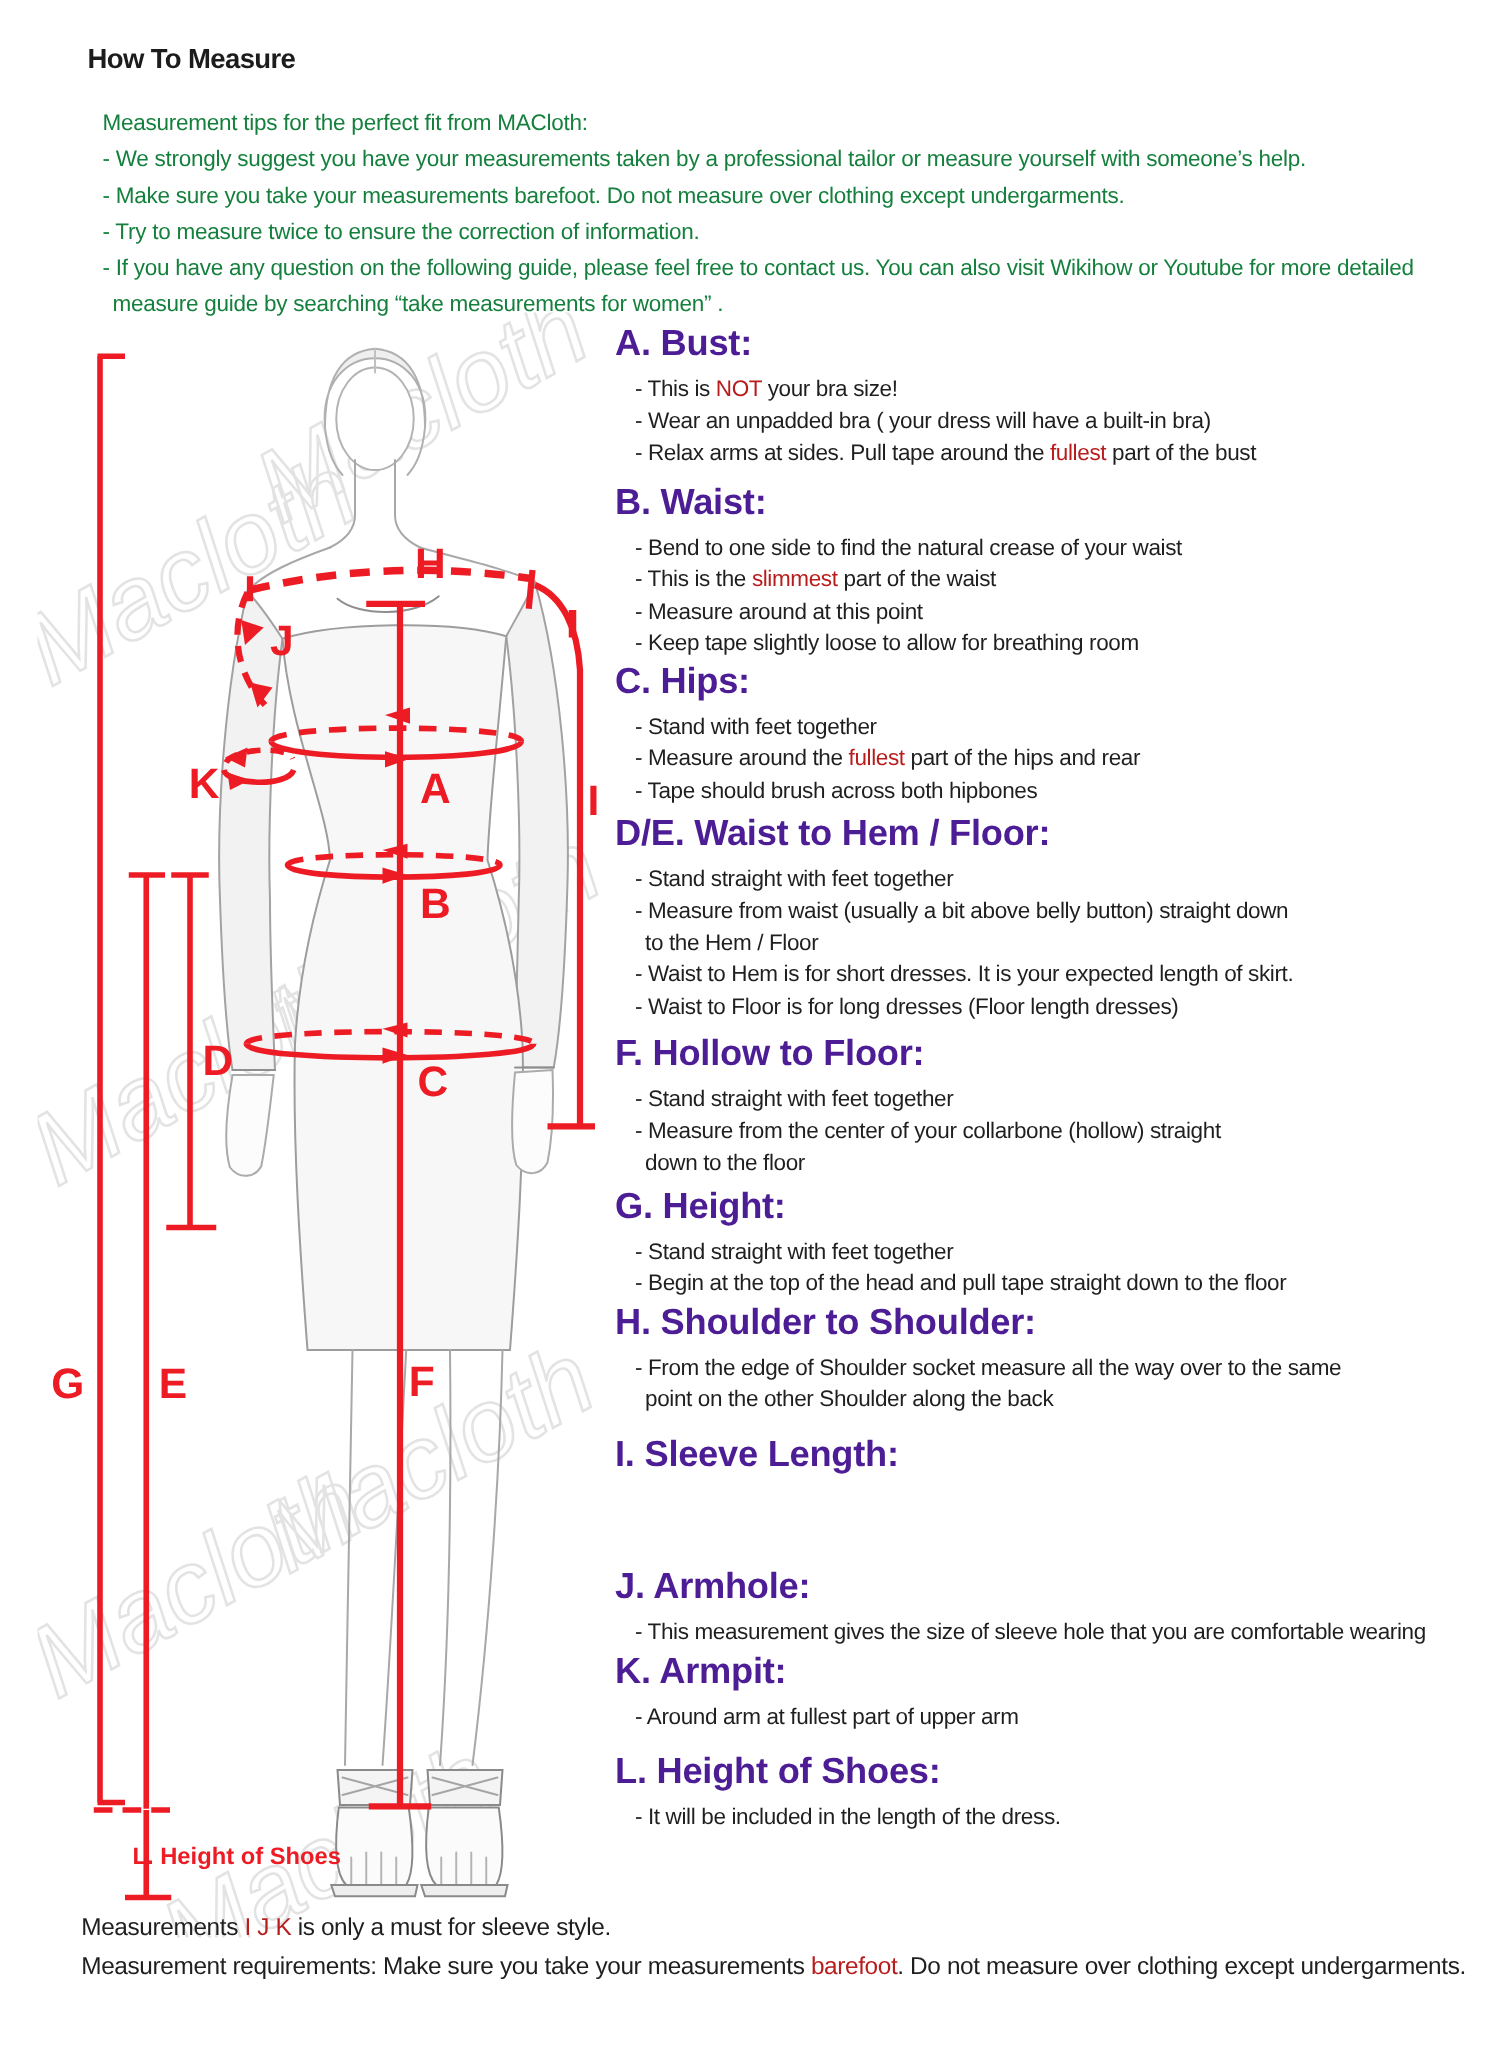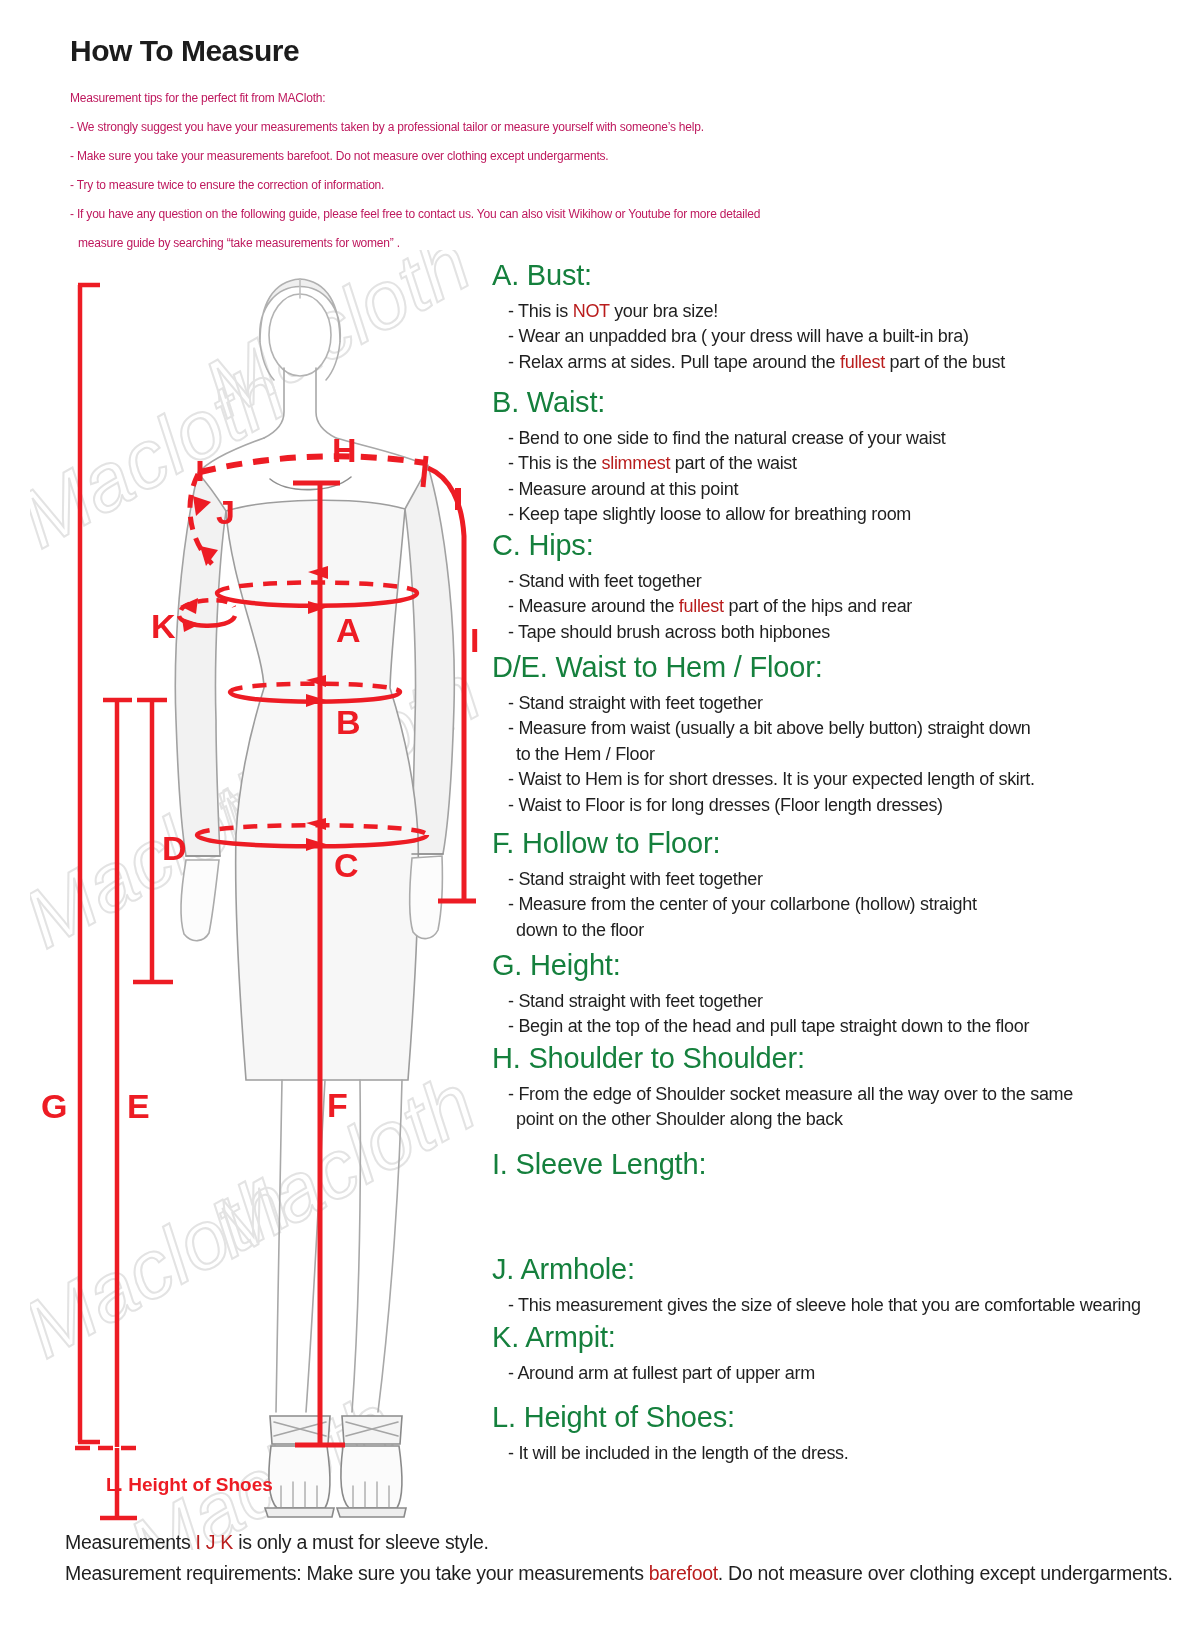--- a/index.html
+++ b/index.html
@@ -5,33 +5,33 @@
   html,body{margin:0;padding:0;background:#ffffff;}
   body{
     width:1200px;height:1646px;position:relative;overflow:hidden;
     font-family:"Liberation Sans",sans-serif;color:#231f20;
     -webkit-font-smoothing:antialiased;
   }
   .red{color:#b91c1c;}
   
   .page-title{
     position:absolute;left:70px;top:34px;
-    font-size:30px;font-weight:bold;letter-spacing:-0.5px;color:#1c1c1c;
+    font-size:22px;font-weight:bold;letter-spacing:-0.5px;color:#1c1c1c;
   }
   .intro{
-    position:absolute;left:70px;top:84px;width:1095px;
-    font-size:12px;line-height:29px;letter-spacing:-0.2px;color:#be185d;
+    position:absolute;left:82px;top:84px;width:1095px;
+    font-size:18px;line-height:29px;letter-spacing:-0.2px;color:#15803d;
   }
   .intro-line.indent{padding-left:8px;}
   
   .sections{position:absolute;left:492px;top:0;width:692px;}
   .sec{position:absolute;left:0;width:692px;}
   .sec h2{
-    margin:0 0 8px 0;font-size:29px;line-height:32px;font-weight:normal;
-    color:#15803d;letter-spacing:-0.2px;
+    margin:0 0 8px 0;font-size:29px;line-height:32px;font-weight:bold;
+    color:#4c1d95;letter-spacing:-0.2px;
   }
   .sec .bullet{
     font-size:18px;line-height:25.4px;letter-spacing:-0.3px;color:#1f1f1f;
     padding-left:16px;white-space:nowrap;
   }
   .sec .bullet.cont{padding-left:24px;}
   #sec-a{top:259px}#sec-b{top:386px}#sec-c{top:529px}#sec-de{top:651px}
   #sec-f{top:827px}#sec-g{top:949px}#sec-h{top:1042px}#sec-i{top:1148px}
   #sec-j{top:1253px}#sec-k{top:1321px}#sec-l{top:1401px}
   

